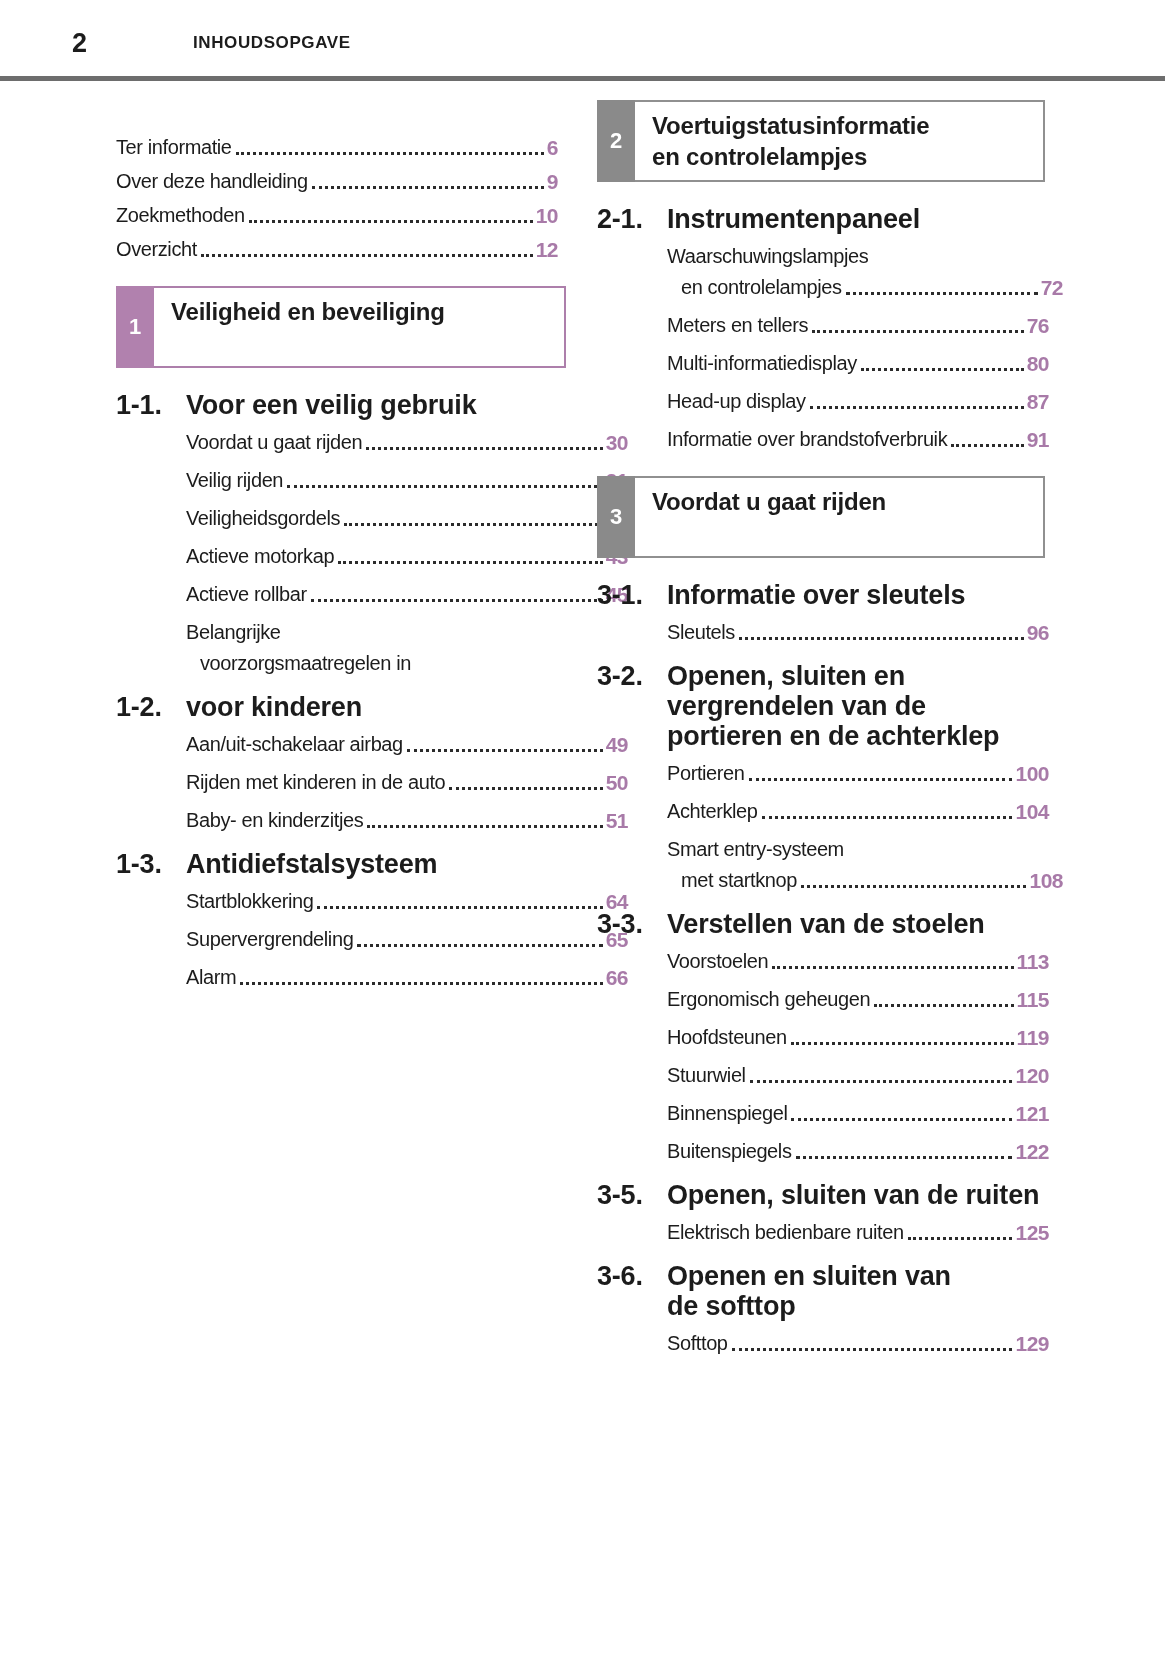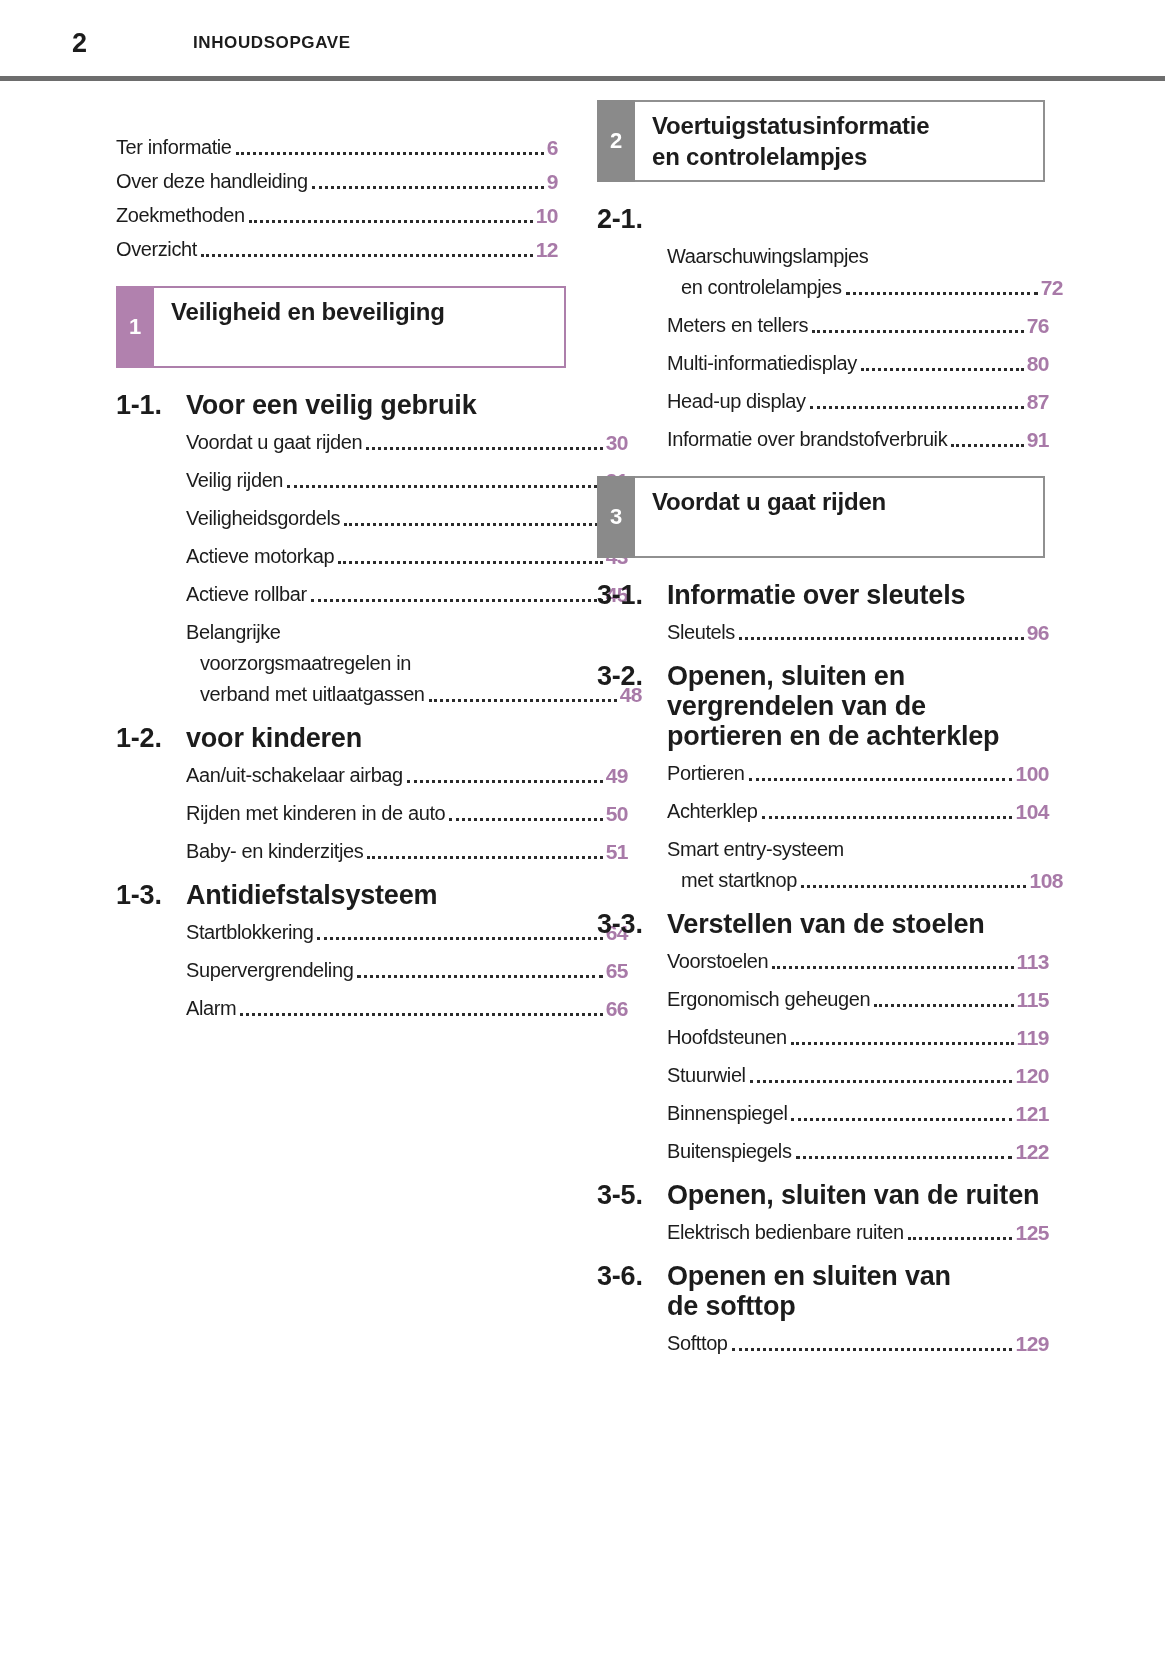--- a/index.html
+++ b/index.html
@@ -115,25 +115,20 @@
         <span class="txt">Actieve rollbar</span>
         <span class="dots"></span>
         <span class="pg">45</span>
       </div>
       <div class="row entry nolast">
         <span class="txt">Belangrijke</span>
       </div>
       <div class="row cont nolast">
         <span class="txt">voorzorgsmaatregelen in</span>
       </div>
-      <div class="row cont">
-        <span class="txt">verband met uitlaatgassen</span>
-        <span class="dots"></span>
-        <span class="pg">48</span>
-      </div>
       <div class="sec-head">
         <span class="sec-label">1-2.</span>
         <span class="sec-titles">
           <div class="sec-title-line">voor kinderen</div>
         </span>
       </div>
       <div class="row entry">
         <span class="txt">Aan/uit-schakelaar airbag</span>
         <span class="dots"></span>
         <span class="pg">49</span>
@@ -173,20 +168,23 @@
   <div class="col col-right" id="col-right">
       <div class="chapter-box gray">
         <div class="chapter-num">2</div>
         <div class="chapter-titles">
           <div class="chapter-title-line">Voertuigstatusinformatie</div>
           <div class="chapter-title-line">en controlelampjes</div>
         </div>
       </div>
       <div class="sec-head">
         <span class="sec-label">2-1.</span>
+        <span class="sec-titles">
+          <div class="sec-title-line">Instrumentenpaneel</div>
+        </span>
       </div>
       <div class="row entry nolast">
         <span class="txt">Waarschuwingslampjes</span>
       </div>
       <div class="row cont">
         <span class="txt">en controlelampjes</span>
         <span class="dots"></span>
         <span class="pg">72</span>
       </div>
       <div class="row entry">

